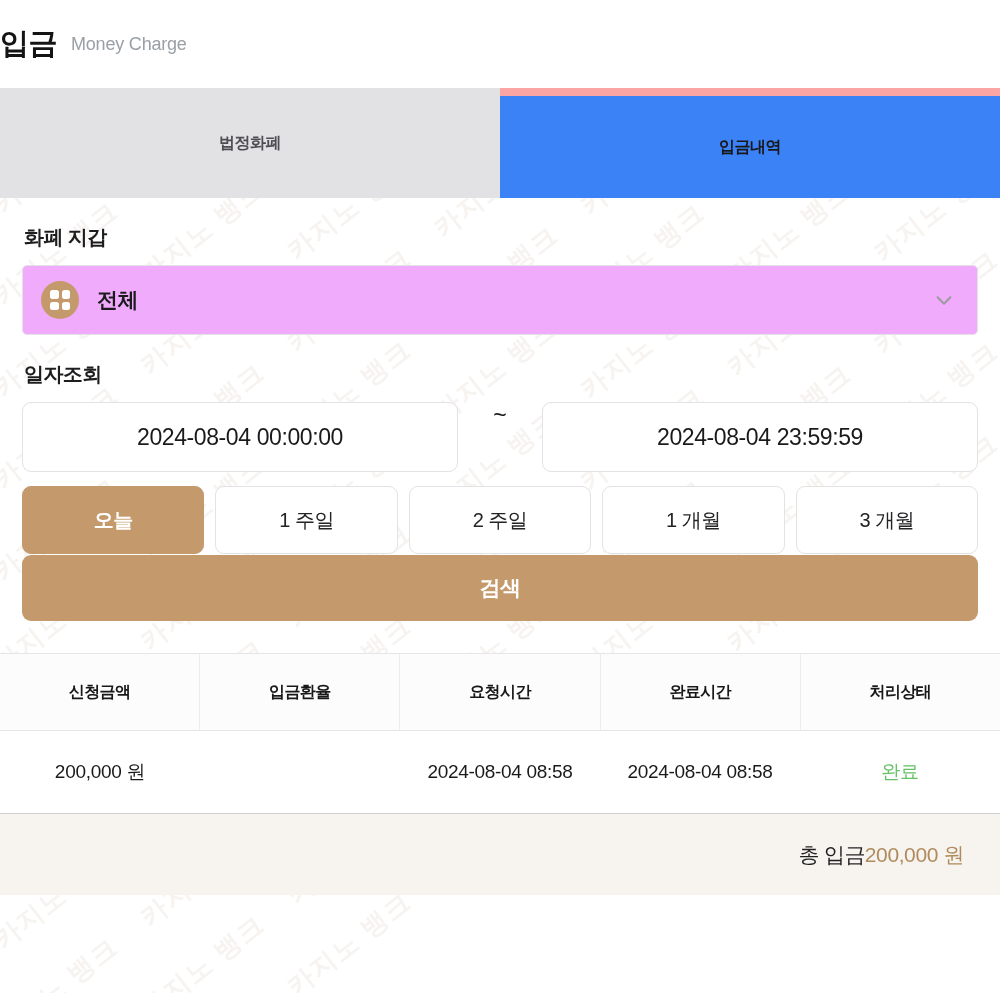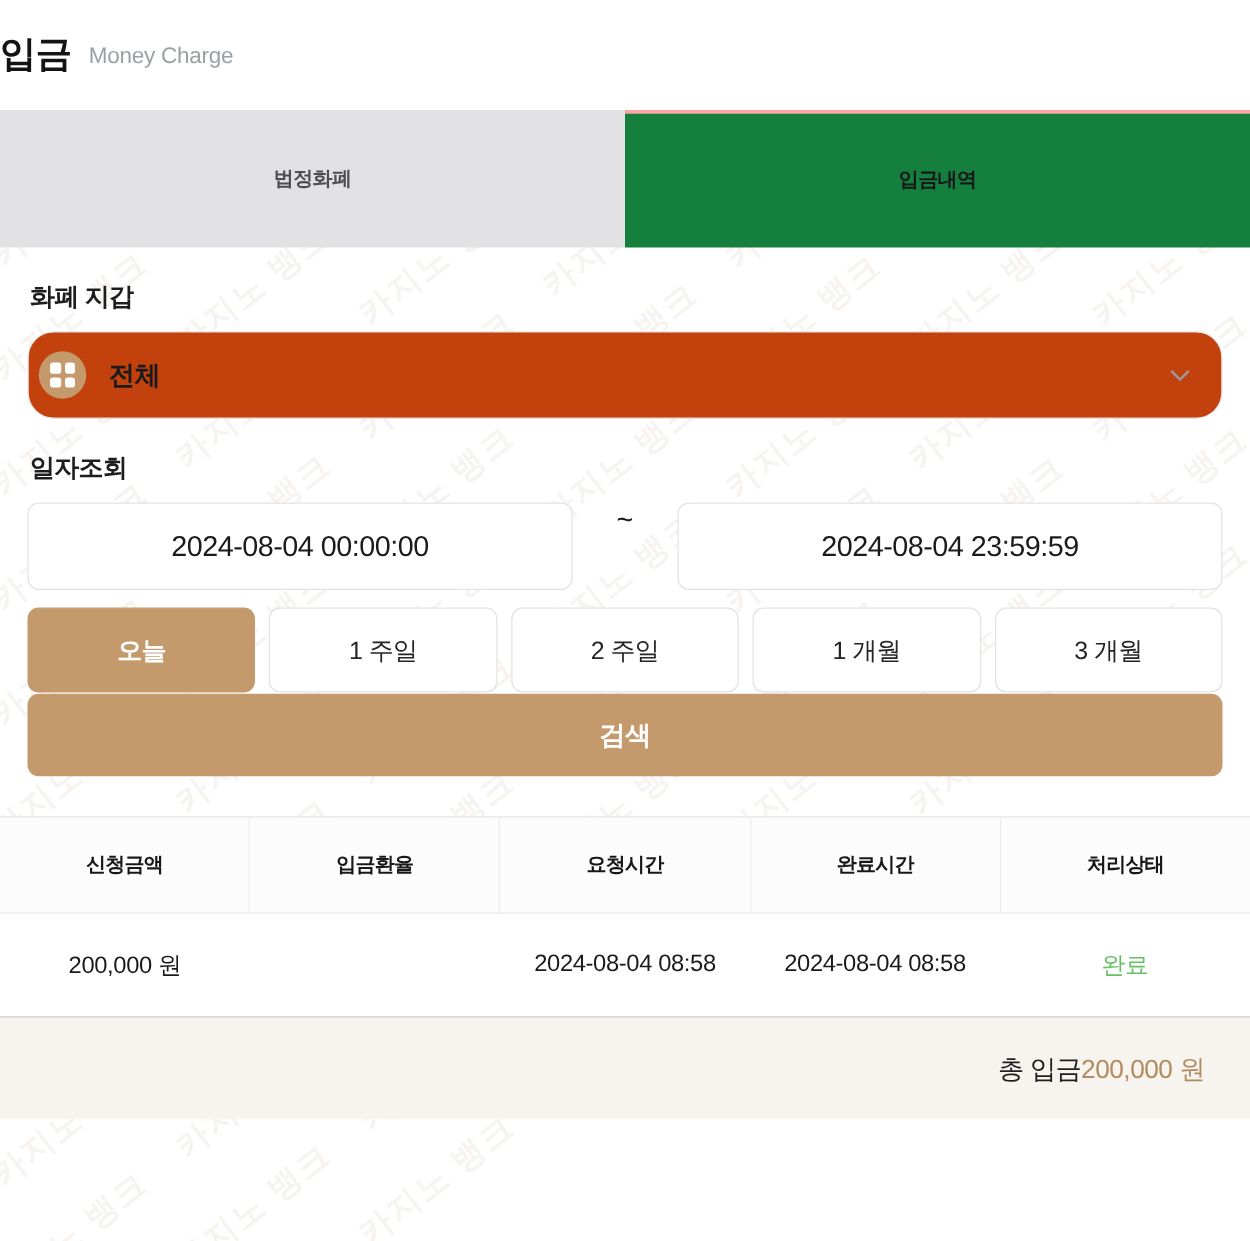--- a/index.html
+++ b/index.html
@@ -79,23 +79,23 @@
     font-weight: 700;
     letter-spacing: -0.5px;
     cursor: pointer;
     position: relative;
   }
   .tab.inactive {
     background: #e2e2e4;
     color: #4e4e52;
   }
   .tab.active {
-    background: #15803d;
+    background: #3b82f6;
     color: #18181a;
-    border-top: 3px solid #fca5a5;
+    border-top: 8px solid #fca5a5;
   }
 
   
   .content {
     position: relative;
     z-index: 5;
     padding: 0 22px;
     background: transparent;
   }
 
@@ -103,25 +103,25 @@
     font-size: 20px;
     font-weight: 700;
     color: #1d1d1f;
     letter-spacing: -0.6px;
     margin: 26px 0 14px 2px;
   }
 
   .select-box {
     height: 70px;
     border: 1px solid #e3e3e5;
-    border-radius: 21px;
-    background: #c2410c;
-    display: flex;
-    align-items: center;
-    padding: 0 22px 0 8px;
+    border-radius: 5px;
+    background: #f0abfc;
+    display: flex;
+    align-items: center;
+    padding: 0 22px 0 18px;
     cursor: pointer;
   }
   .wallet-icon {
     width: 38px; height: 38px;
     border-radius: 50%;
     background: #c49a6c;
     display: flex; align-items: center; justify-content: center;
     flex: none;
   }
   .wallet-icon .grid {

